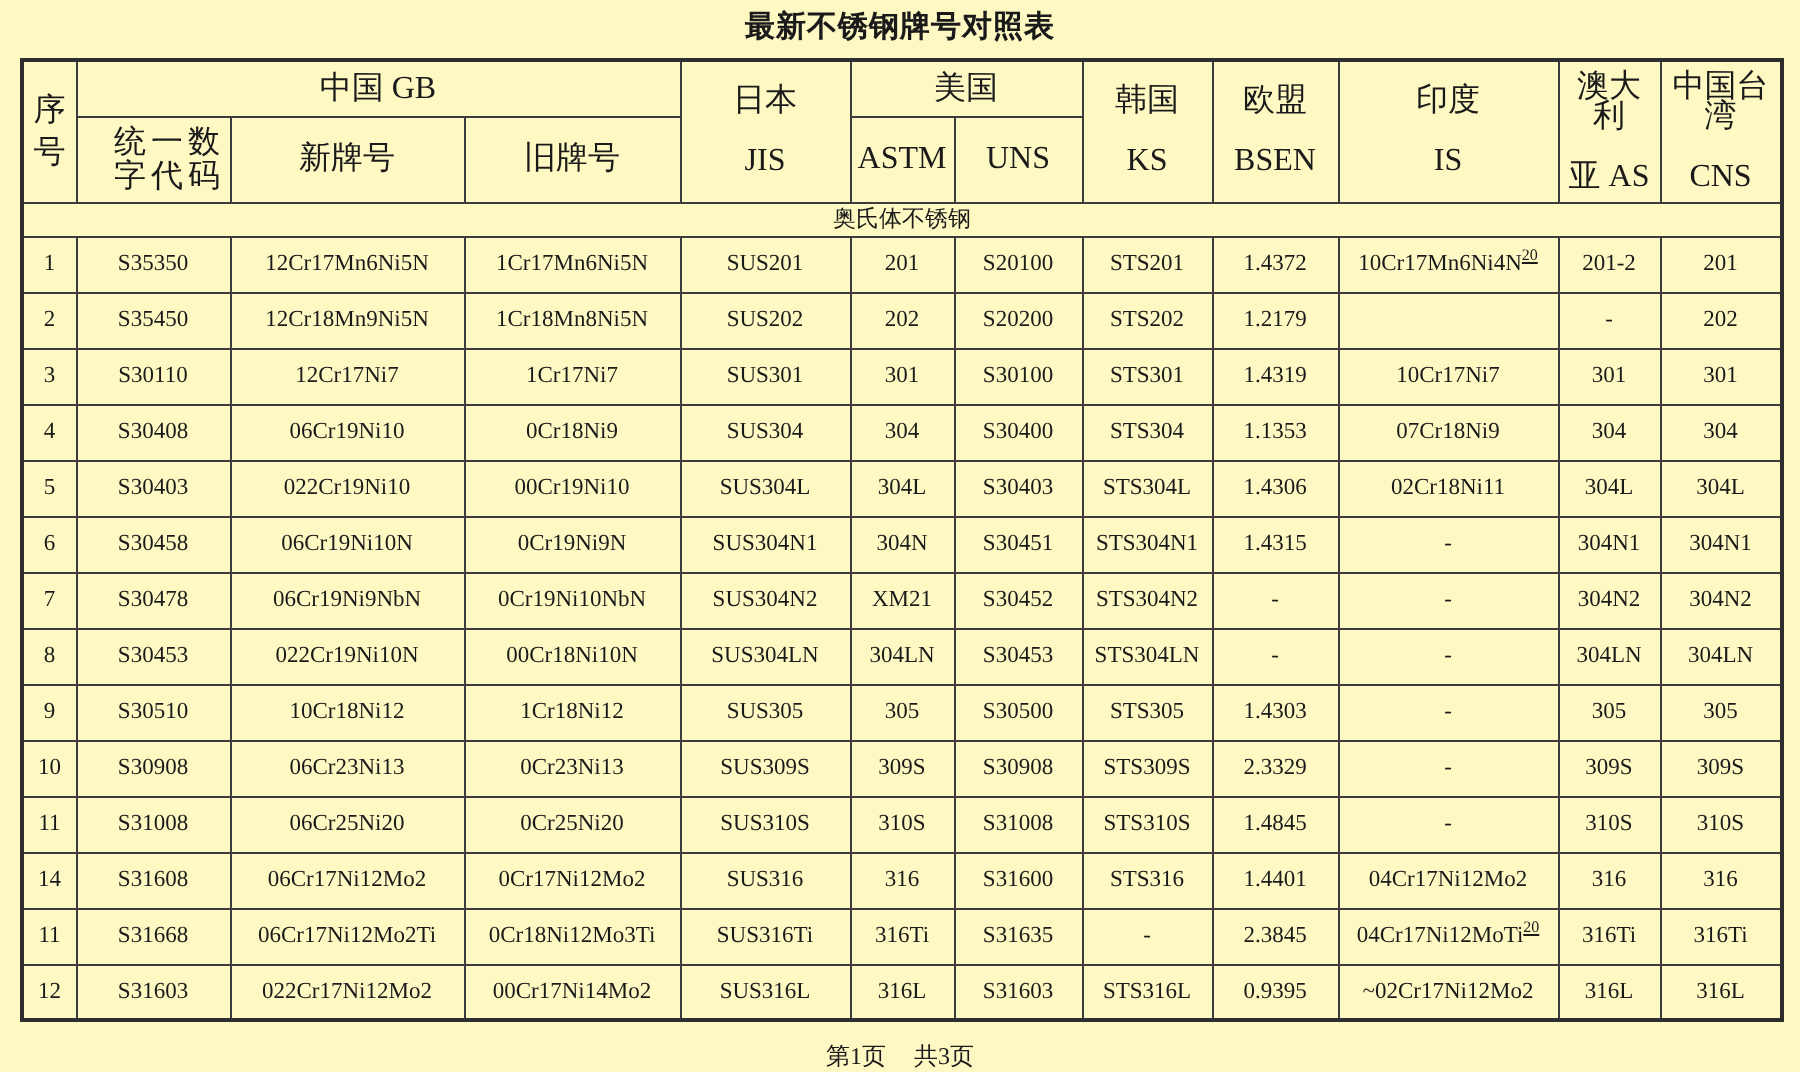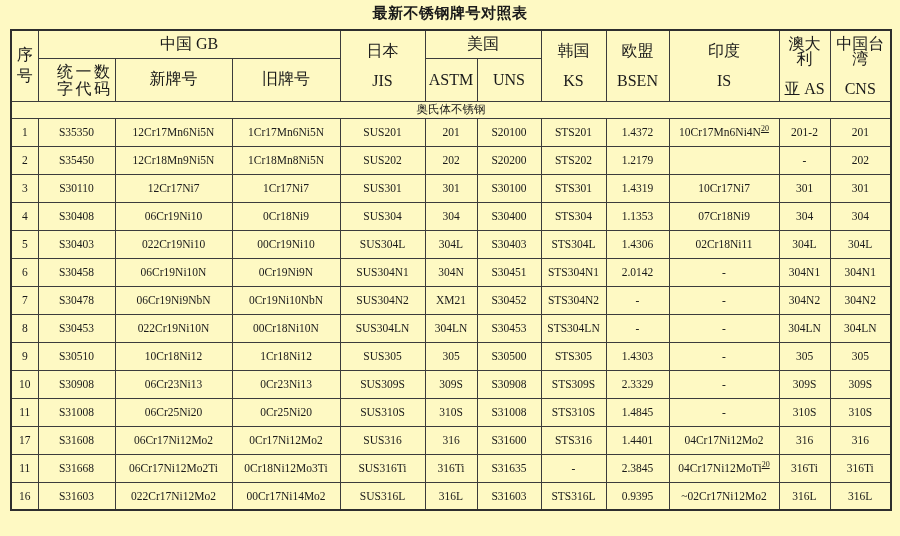--- a/index.html
+++ b/index.html
@@ -198,21 +198,21 @@
         </tr>
         <tr>
           <td>6</td>
           <td>S30458</td>
           <td>06Cr19Ni10N</td>
           <td>0Cr19Ni9N</td>
           <td>SUS304N1</td>
           <td>304N</td>
           <td>S30451</td>
           <td>STS304N1</td>
-          <td>2.0142</td>
+          <td>1.4315</td>
           <td>-</td>
           <td>304N1</td>
           <td>304N1</td>
         </tr>
         <tr>
           <td>7</td>
           <td>S30478</td>
           <td>06Cr19Ni9NbN</td>
           <td>0Cr19Ni10NbN</td>
           <td>SUS304N2</td>
@@ -274,21 +274,21 @@
           <td>SUS310S</td>
           <td>310S</td>
           <td>S31008</td>
           <td>STS310S</td>
           <td>1.4845</td>
           <td>-</td>
           <td>310S</td>
           <td>310S</td>
         </tr>
         <tr>
-          <td>17</td>
+          <td>14</td>
           <td>S31608</td>
           <td>06Cr17Ni12Mo2</td>
           <td>0Cr17Ni12Mo2</td>
           <td>SUS316</td>
           <td>316</td>
           <td>S31600</td>
           <td>STS316</td>
           <td>1.4401</td>
           <td>04Cr17Ni12Mo2</td>
           <td>316</td>
@@ -302,30 +302,33 @@
           <td>SUS316Ti</td>
           <td>316Ti</td>
           <td>S31635</td>
           <td>-</td>
           <td>2.3845</td>
           <td>04Cr17Ni12MoTi<sup class="fn">20</sup></td>
           <td>316Ti</td>
           <td>316Ti</td>
         </tr>
         <tr>
-          <td>16</td>
+          <td>12</td>
           <td>S31603</td>
           <td>022Cr17Ni12Mo2</td>
           <td>00Cr17Ni14Mo2</td>
           <td>SUS316L</td>
           <td>316L</td>
           <td>S31603</td>
           <td>STS316L</td>
           <td>0.9395</td>
           <td>~02Cr17Ni12Mo2</td>
           <td>316L</td>
           <td>316L</td>
         </tr>
       </tbody>
   </table>
 
+  <div class="footer">
+    <span>第1页</span><span class="gap"></span><span>共3页</span>
+  </div>
 
 </div>
 
 </body></html>

